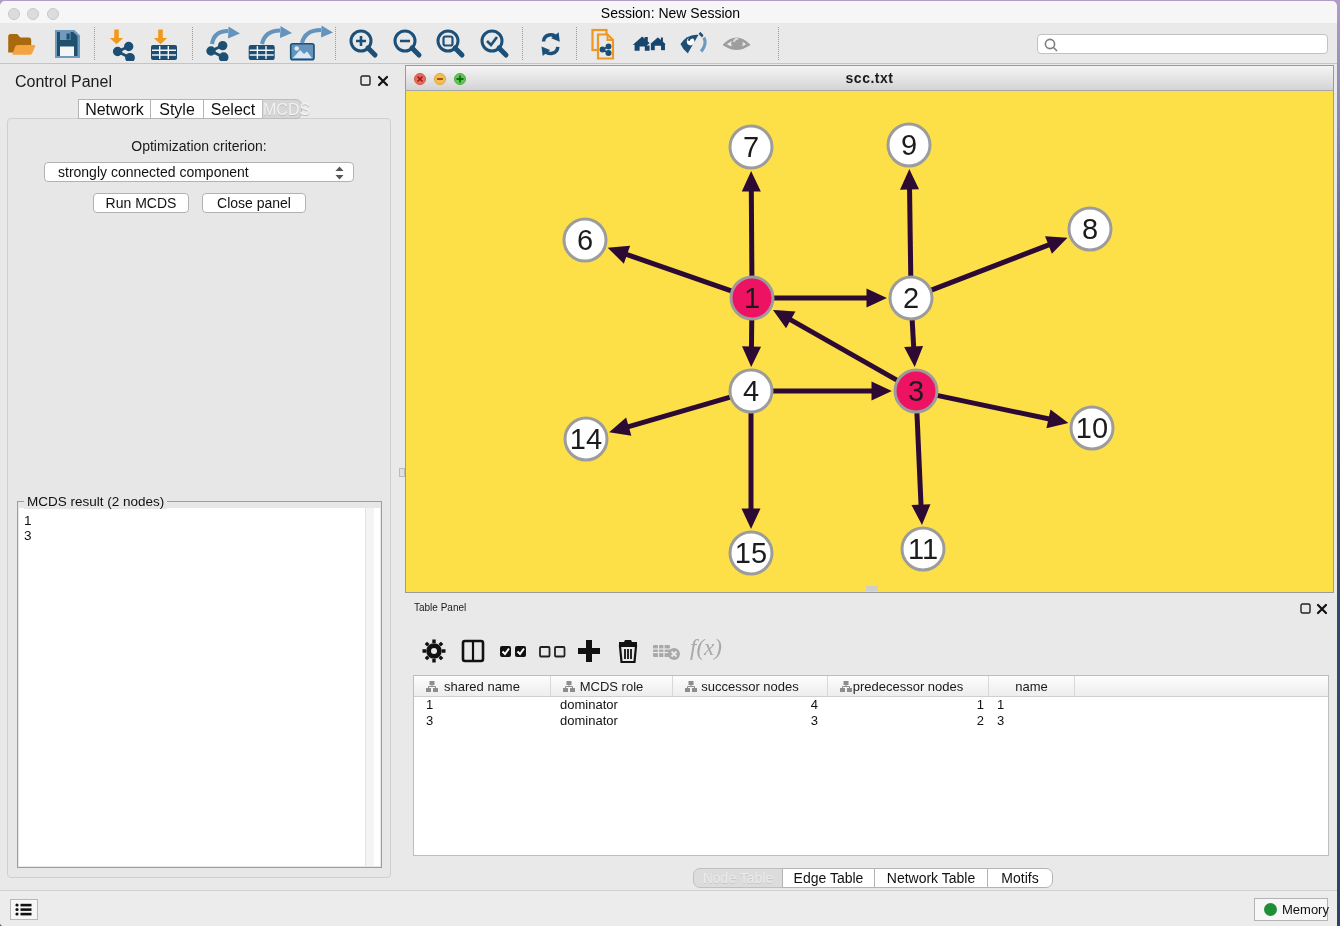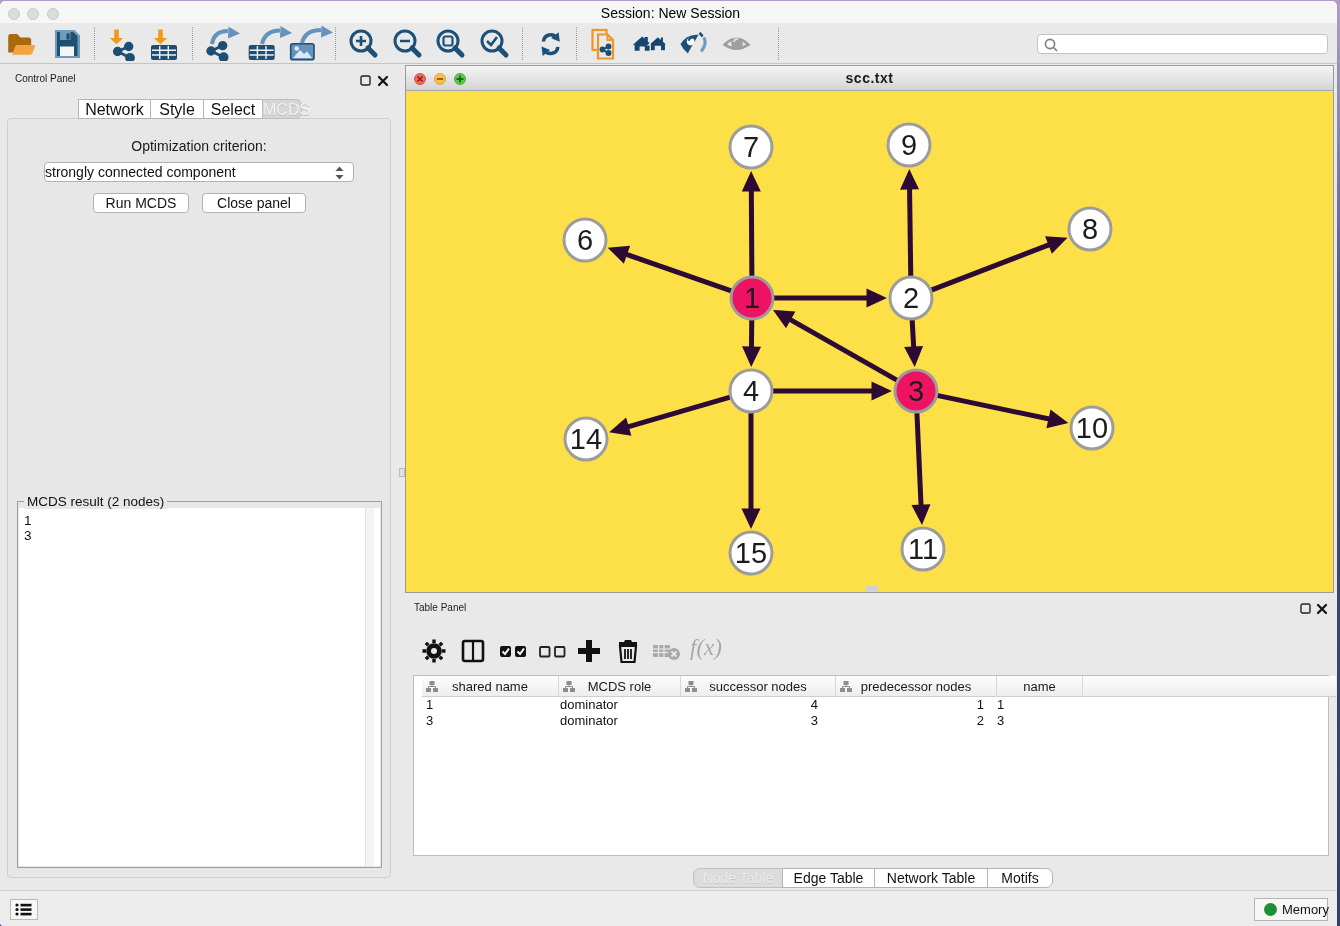--- a/index.html
+++ b/index.html
@@ -12,44 +12,44 @@
 #toolbar{position:absolute;left:0;top:22px;width:100%;height:41px;background:#e9e9e9;border-bottom:1px solid #c4c4c4}
 .sep{position:absolute;top:4px;height:33px;border-left:1px dotted #9a9a9a}
 .ticon{position:absolute;top:2px}
 #search{position:absolute;left:1037px;top:11px;width:291px;height:20px;background:#fff;border:1px solid #c2c2c2;border-radius:4px}
 #statusbar{position:absolute;left:0;top:889px;width:100%;height:37px;background:#ececec;border-top:1px solid #d2d2d2}
 #listbtn{position:absolute;left:10px;top:8px;width:28px;height:21px;background:#f7f7f7;border:1px solid #b9b9b9}
 #membtn{position:absolute;left:1254px;top:7px;width:74px;height:23px;background:#f7f7f7;border:1px solid #b4b4b4;font-size:13px;color:#111;line-height:21px;padding-left:27px}
 #memdot{position:absolute;left:9px;top:4px;width:13px;height:13px;border-radius:50%;background:#1e8f34}
 
 #cpanel{position:absolute;left:0;top:63px;width:398px;height:827px}
-#cphead{position:absolute;left:15px;top:9px;font-size:10px;color:#1a1a1a}
+#cphead{position:absolute;left:15px;top:9px;font-size:16px;color:#1a1a1a}
 .wbtn{position:absolute;top:11px}
 .tabs{position:absolute;top:35px;left:78px;height:20px}
 .tab{position:absolute;top:0;height:20px;background:#fff;border:1px solid #b4b4b4;font-size:16px;text-align:center;line-height:19px;color:#111}
 #cpbody{position:absolute;left:7px;top:54px;width:384px;height:760px;background:#e7e7e7;border:1px solid #cfcfcf;border-radius:4px}
 #optlabel{position:absolute;left:0;top:74px;width:100%;text-align:center;font-size:14px;color:#1a1a1a}
-#combo{position:absolute;left:44px;top:98px;width:310px;height:20px;background:#fff;border:1px solid #b2b2b2;border-radius:4px;font-size:14px;color:#111;line-height:18px;padding-left:0}
+#combo{position:absolute;left:44px;top:98px;width:310px;height:20px;background:#fff;border:1px solid #b2b2b2;border-radius:4px;font-size:14px;color:#111;line-height:18px;padding-left:13px}
 .btn{position:absolute;top:129px;height:20px;background:#fff;border:1px solid #b2b2b2;border-radius:4px;font-size:14px;color:#111;text-align:center;line-height:18px}
 #mcdsbox{position:absolute;left:17px;top:437px;width:365px;height:367px;border:1px solid #9e9e9e}
 #mcdslbl{position:absolute;left:6px;top:-8px;background:#e7e7e7;padding:0 3px;font-size:13.5px;color:#111}
 #mcdswhite{position:absolute;left:1px;top:6px;width:361px;height:358px;background:#fff;font-size:13.5px;color:#111;line-height:15px;padding:5px 0 0 5px}
 #mcdssb{position:absolute;right:6px;top:0px;width:9px;height:358px;background:#f4f4f4;border-left:1px solid #e2e2e2}
 
 #nwin{position:absolute;left:405px;top:64px;width:929px;height:528px;background:#fde047;border:1px solid #9a9a9a;border-top:none}
 #ntitle{position:absolute;left:-1px;top:0;width:929px;height:26px;background:linear-gradient(180deg,#f5f5f5,#dedede 70%,#d3d3d3);border:1px solid #9a9a9a;border-bottom:1px solid #a8a8a8;font-size:14px;letter-spacing:.5px;text-align:center;line-height:25px;color:#1a1a1a;font-weight:bold}
 .mac{position:absolute;top:7px;width:12px;height:12px;border-radius:50%}
 #splitter{position:absolute;left:399px;top:467px;width:6px;height:9px;background:#e0e0e0;border:1px solid #bbb}
 #nscroll{position:absolute;left:460px;top:521px;width:12px;height:5px;background:#cfcfcf}
 
 #tpanel{position:absolute;left:405px;top:596px;width:932px;height:294px}
 #tphead{position:absolute;left:9px;top:5px;font-size:10px;color:#1a1a1a}
 #ttool{position:absolute;left:8px;top:31px;width:916px;height:47px}
 #ttable{position:absolute;left:8px;top:78px;width:916px;height:181px;background:#fff;border:1px solid #bdbdbd}
-#thead{position:absolute;left:8px;top:0;width:100%;height:21px;background:linear-gradient(180deg,#fdfdfd,#ededed);border-bottom:1px solid #cfcfcf;font-size:13px;color:#1a1a1a}
+#thead{position:absolute;left:0;top:0;width:100%;height:21px;background:linear-gradient(180deg,#fdfdfd,#ededed);border-bottom:1px solid #cfcfcf;font-size:13px;color:#1a1a1a}
 .th{position:absolute;top:0;height:21px;border-right:1px solid #d8d8d8;text-align:center;line-height:21px}
 .trow{position:absolute;width:100%;height:16px;font-size:13px;color:#111}
 .td{position:absolute;top:0;height:16px;line-height:16px}
 .btabs{position:absolute;top:271px;left:288px;height:20px}
 .btab{position:absolute;top:0;height:20px;background:#fff;border:1px solid #b4b4b4;font-size:14px;text-align:center;line-height:19px;color:#111}
 </style></head>
 <body>
 <div id="desktop">
     <div id="blcorner"></div>
   </div>

